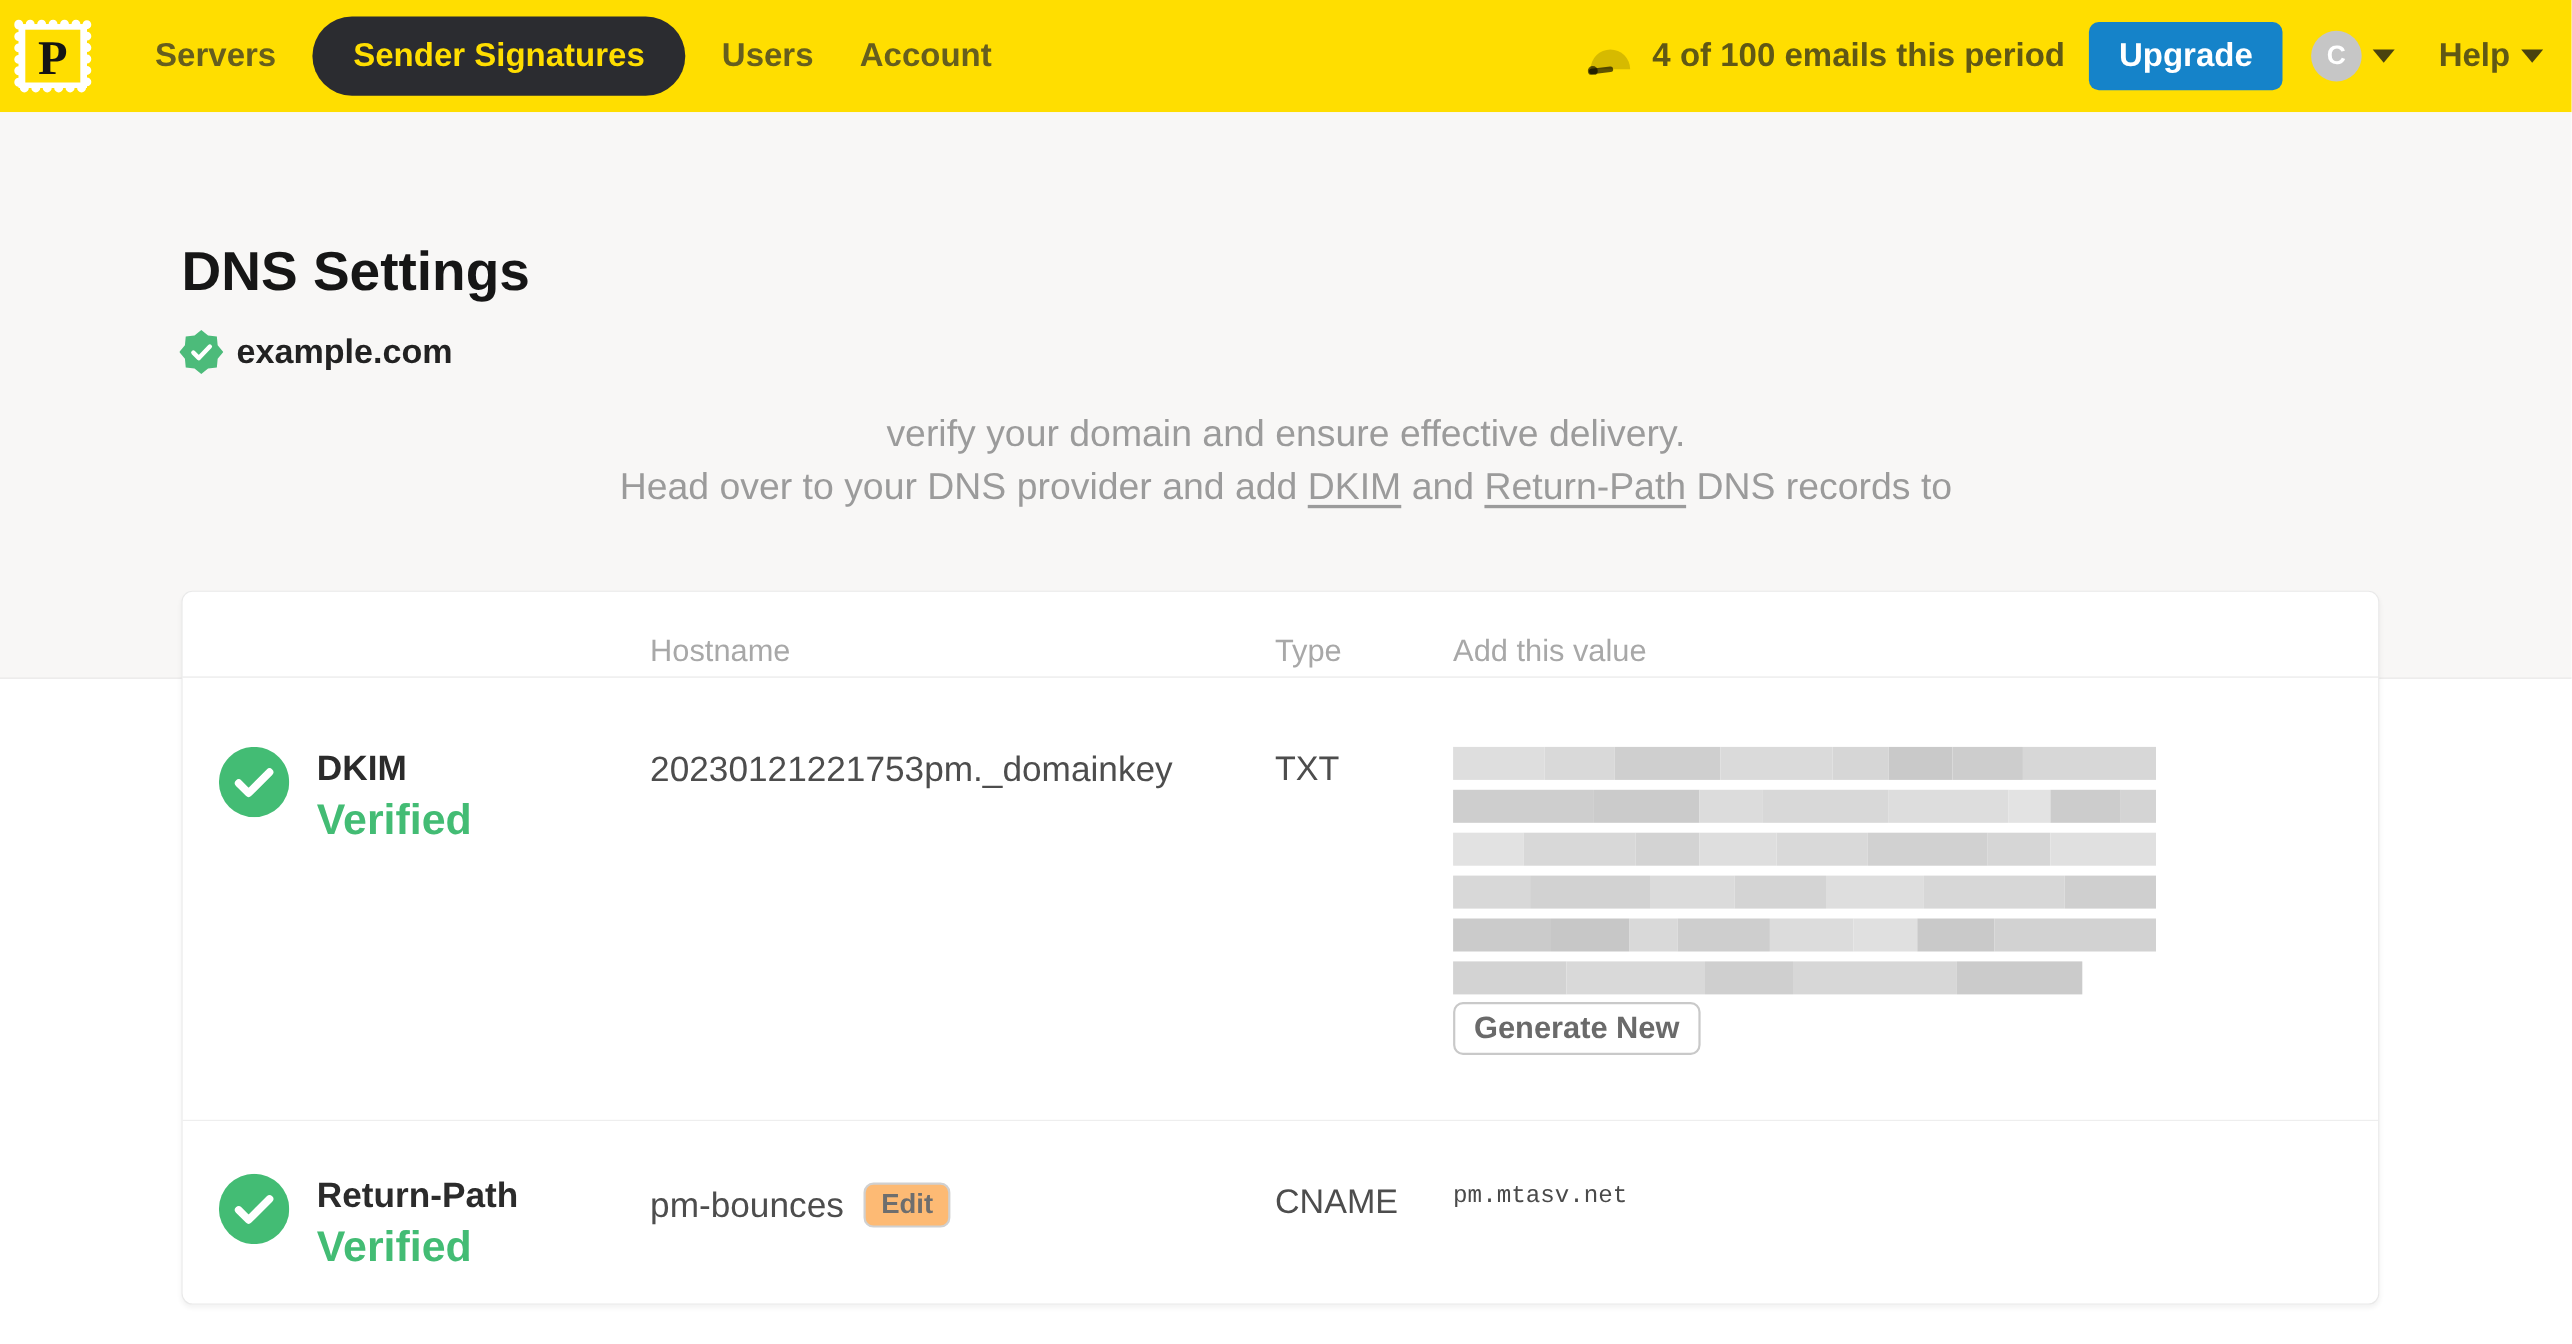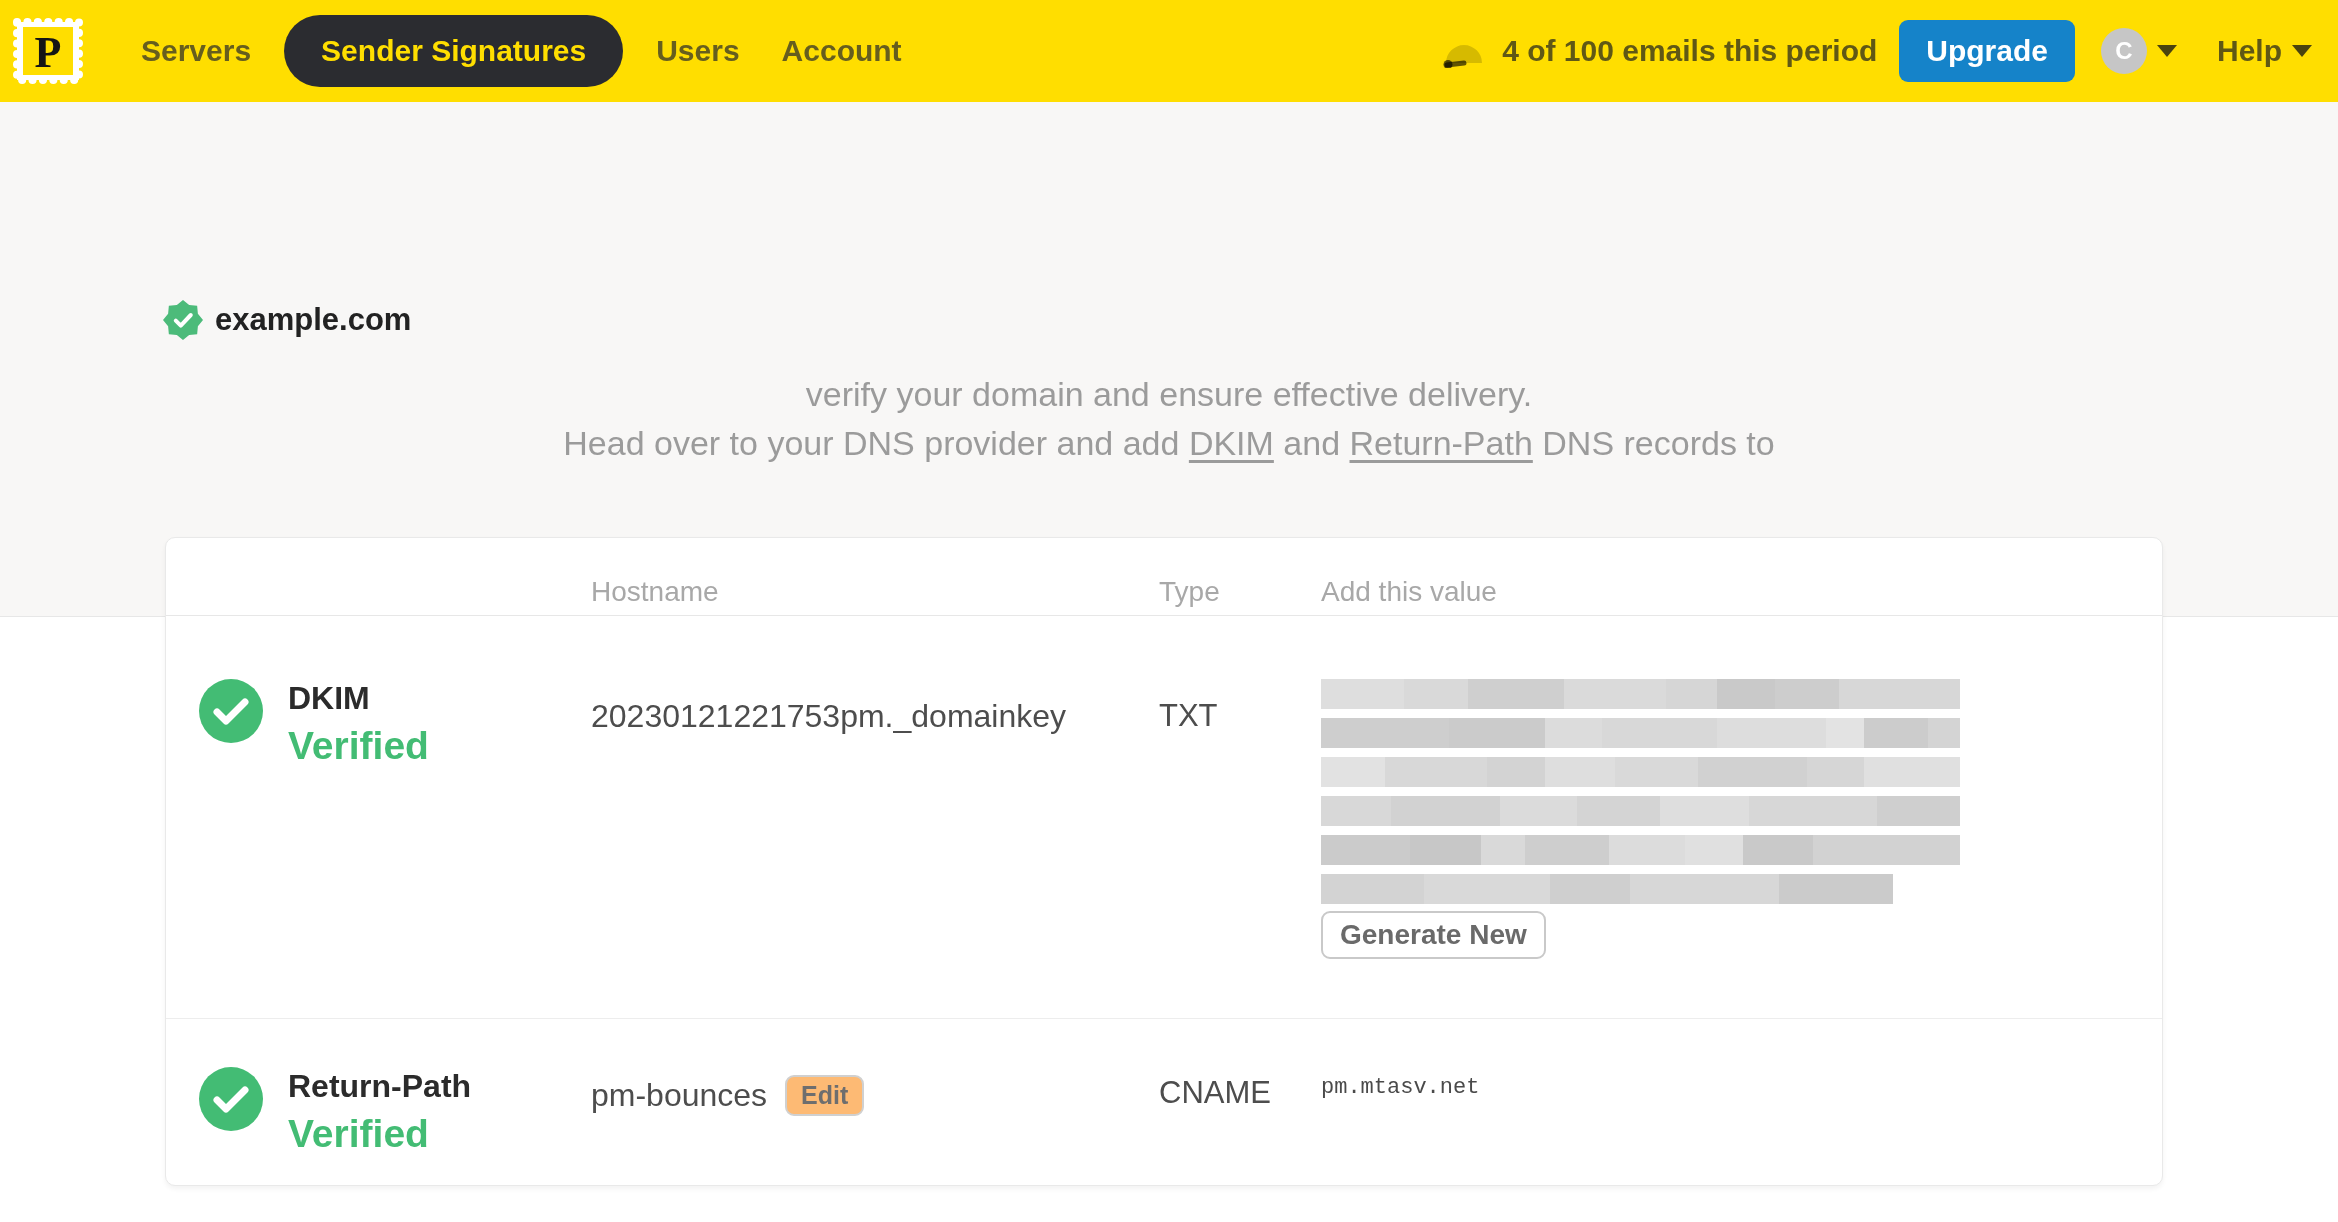--- a/index.html
+++ b/index.html
@@ -69,21 +69,21 @@
   .row { align-items:start; }
   .row-dkim { padding-top:63px; padding-bottom:59px; }
   .row-return { border-top:1px solid #EDEDED; padding-top:48px; padding-bottom:58px; }
   .name-cell { display:flex; align-items:flex-start; }
   .check-circle { width:64px; height:64px; flex:0 0 64px; margin-right:25px; }
   .name-block { padding-top:1px; }
   .record-name { font-size:32px; font-weight:700; color:#2B2B2B; }
   .record-status { font-size:39px; font-weight:700; color:#43BC74; margin-top:7px; }
   .hostname-cell { font-size:32px; color:#4D4D4D; display:flex; align-items:center; }
   .type-cell { font-size:31px; color:#4D4D4D; }
-  .row .hostname-cell, .row .type-cell { margin-top:19px; }
+  .row .hostname-cell, .row .type-cell { margin-top:2px; }
   .row-return .hostname-cell, .row-return .type-cell, .row-return .value-cell { margin-top:8px; }
   .edit-btn {
     margin-left:18px; background:#fdba74; border:2px solid #D0D0D0; border-radius:9px;
     font-size:25px; font-weight:700; color:#6E6E6E; padding:4px 14px; cursor:pointer;
     font-family:"Liberation Sans", sans-serif;
   }
   .redacted { width:639px; }
   .redact-row { display:flex; height:30px; margin-bottom:9px; }
   .redact-row:last-child { margin-bottom:0; }
   .redact-row span { height:100%; }
@@ -130,20 +130,21 @@
       </div>
       <div class="help">
         <span class="help-label">Help</span>
         <div class="caret"></div>
       </div>
     </div>
   </div>
 
   <div class="band"></div>
 
+  <div class="page-title">DNS Settings</div>
 
   <div class="domain-row">
     <svg class="seal" viewBox="0 0 36 36">
       <polygon fill="#4CBB7A" points="36,18 31.4,23.55 30.73,30.73 23.55,31.4 18,36 12.45,31.4 5.27,30.73 4.6,23.55 0,18 4.6,12.45 5.27,5.27 12.45,4.6 18,0 23.55,4.6 30.73,5.27 31.4,12.45"></polygon>
       <path d="M11.5 18.5 L16 23 L25 13.5" fill="none" stroke="#ffffff" stroke-width="3.6" stroke-linecap="round" stroke-linejoin="round"></path>
     </svg>
     <span class="domain-name">example.com</span>
   </div>
 
   <div class="description">

